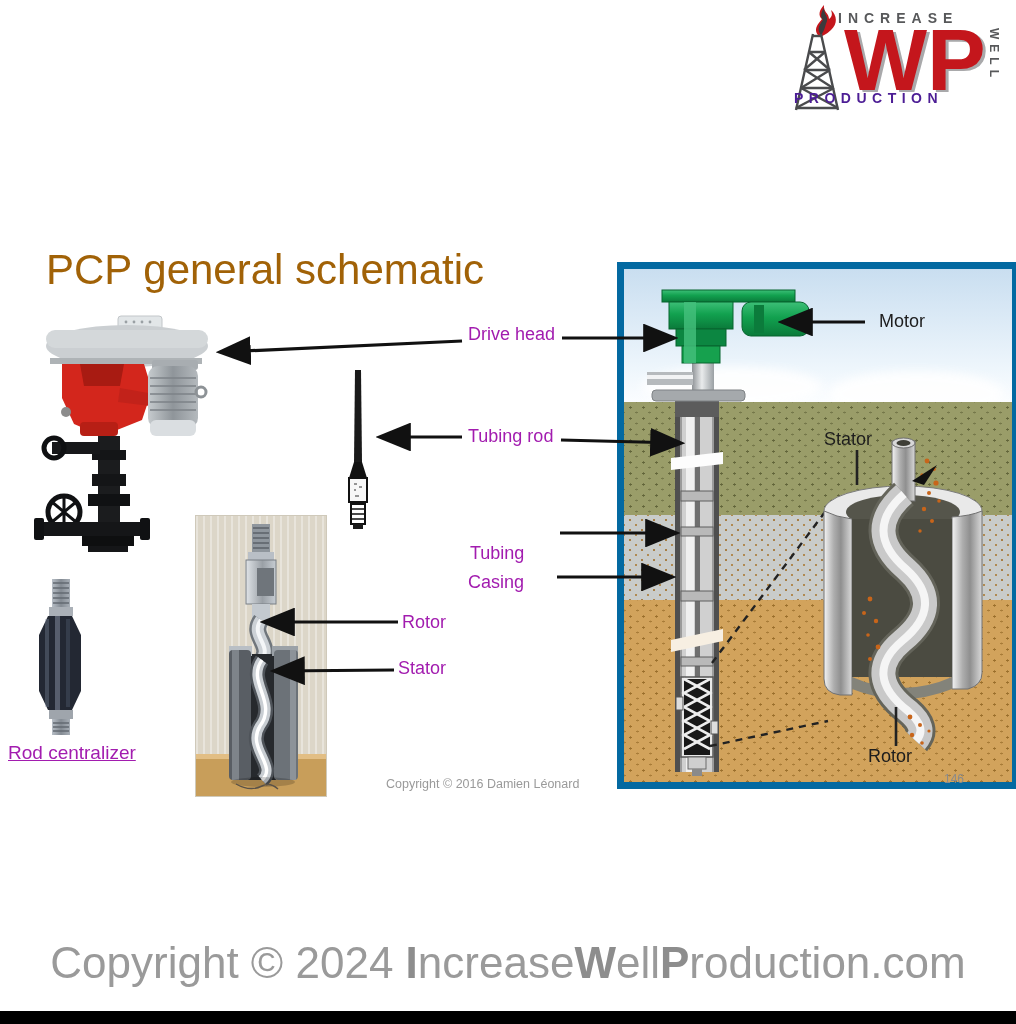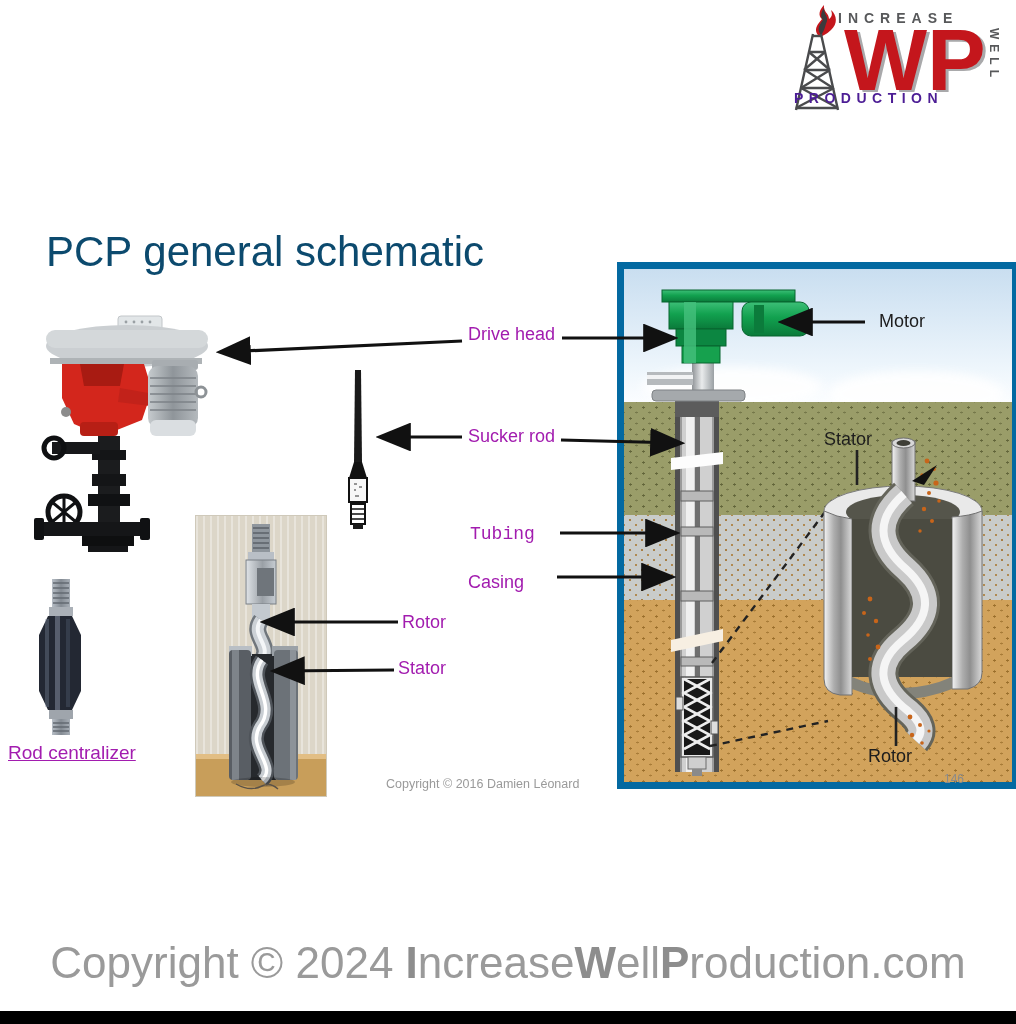--- a/index.html
+++ b/index.html
@@ -12,21 +12,21 @@
   .logo-top{position:absolute;left:54px;top:8px;font-size:14px;font-weight:700;
             letter-spacing:6px;color:#57585a;}
   .logo-wp{position:absolute;left:60px;top:14px;font-size:88px;line-height:1;font-weight:700;
            color:#c4161c;text-shadow:3px 2px 0 #a9a9ab;}
   .logo-well{position:absolute;left:203px;top:26px;writing-mode:vertical-rl;font-size:12px;
              font-weight:700;letter-spacing:5px;color:#57585a;}
   .logo-bottom{position:absolute;left:10px;top:88px;font-size:14px;font-weight:700;
                letter-spacing:5.5px;color:#4c1d95;}
 
   
-  .title{position:absolute;left:46px;top:228px;font-size:42px;color:#0c4a6e;}
+  .title{position:absolute;left:46px;top:246px;font-size:42px;color:#a16207;}
 
   
   .callout{position:absolute;font-size:18px;color:#a21caf;white-space:nowrap;}
 
   
   .photo{position:absolute;left:195px;top:515px;width:130px;height:280px;border:1px solid #cfc9ba;
          background:
            repeating-linear-gradient(90deg, rgba(255,255,255,.35) 0 2px, rgba(0,0,0,0) 2px 7px),
            #dcd6c8;}
   .wood{position:absolute;left:0;bottom:0;width:130px;height:42px;
@@ -206,22 +206,22 @@
     <rect x="17" y="44" width="4" height="88" fill="rgba(130,140,160,.35)"></rect>
     <rect x="27" y="41" width="5" height="94" fill="rgba(150,160,180,.45)"></rect>
     <rect x="38" y="44" width="4" height="88" fill="rgba(90,100,120,.35)"></rect>
     <rect x="21" y="135" width="24" height="9" fill="#9fa5ac"></rect>
     <rect x="24" y="144" width="18" height="16" fill="url(#stud)"></rect>
     <path d="M25,148 h16 M25,152 h16 M25,156 h16" stroke="#636a72" stroke-width="1.3"></path>
   </svg>
   <div class="callout" style="left:8px;top:742px;font-size:19px;text-decoration:underline;">Rod centralizer</div>
 
   <div class="callout" style="left:468px;top:324px;">Drive head</div>
-  <div class="callout" style="left:468px;top:426px;">Sucker rod</div>
-  <div class="callout" style="left:470px;top:524px;font-family:Liberation Mono, monospace;">Tubing</div>
+  <div class="callout" style="left:468px;top:426px;">Tubing rod</div>
+  <div class="callout" style="left:470px;top:543px;">Tubing</div>
   <div class="callout" style="left:468px;top:572px;">Casing</div>
   <div class="callout" style="left:402px;top:612px;">Rotor</div>
   <div class="callout" style="left:398px;top:658px;">Stator</div>
 
   <div class="diagram">
     <div class="sky"></div>
     <div class="cloud" style="left:18px;top:98px;width:180px;height:40px;"></div>
     <div class="cloud" style="left:205px;top:102px;width:175px;height:46px;"></div>
     <div class="soil soil-olive"></div>
     <div class="soil soil-gray"></div>

